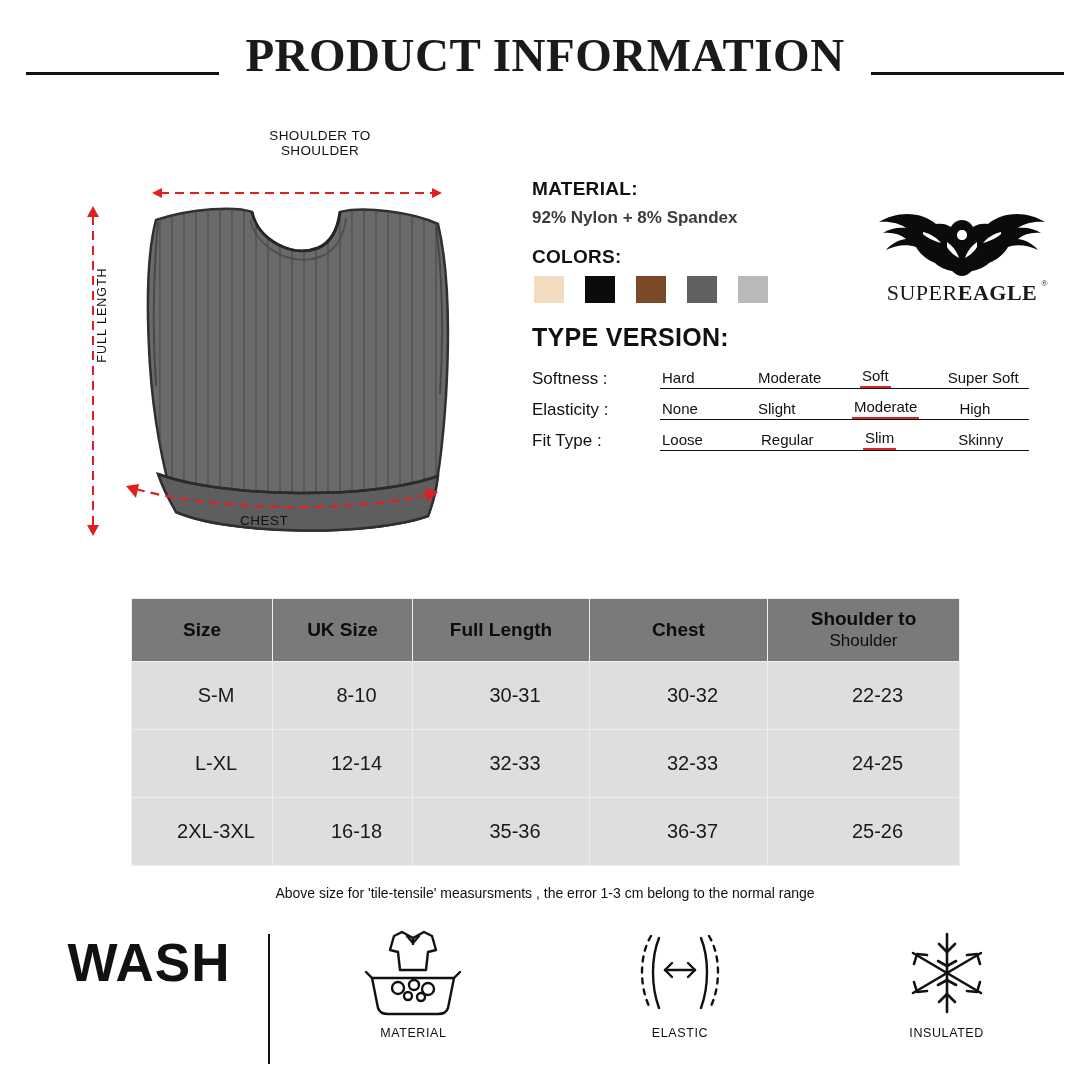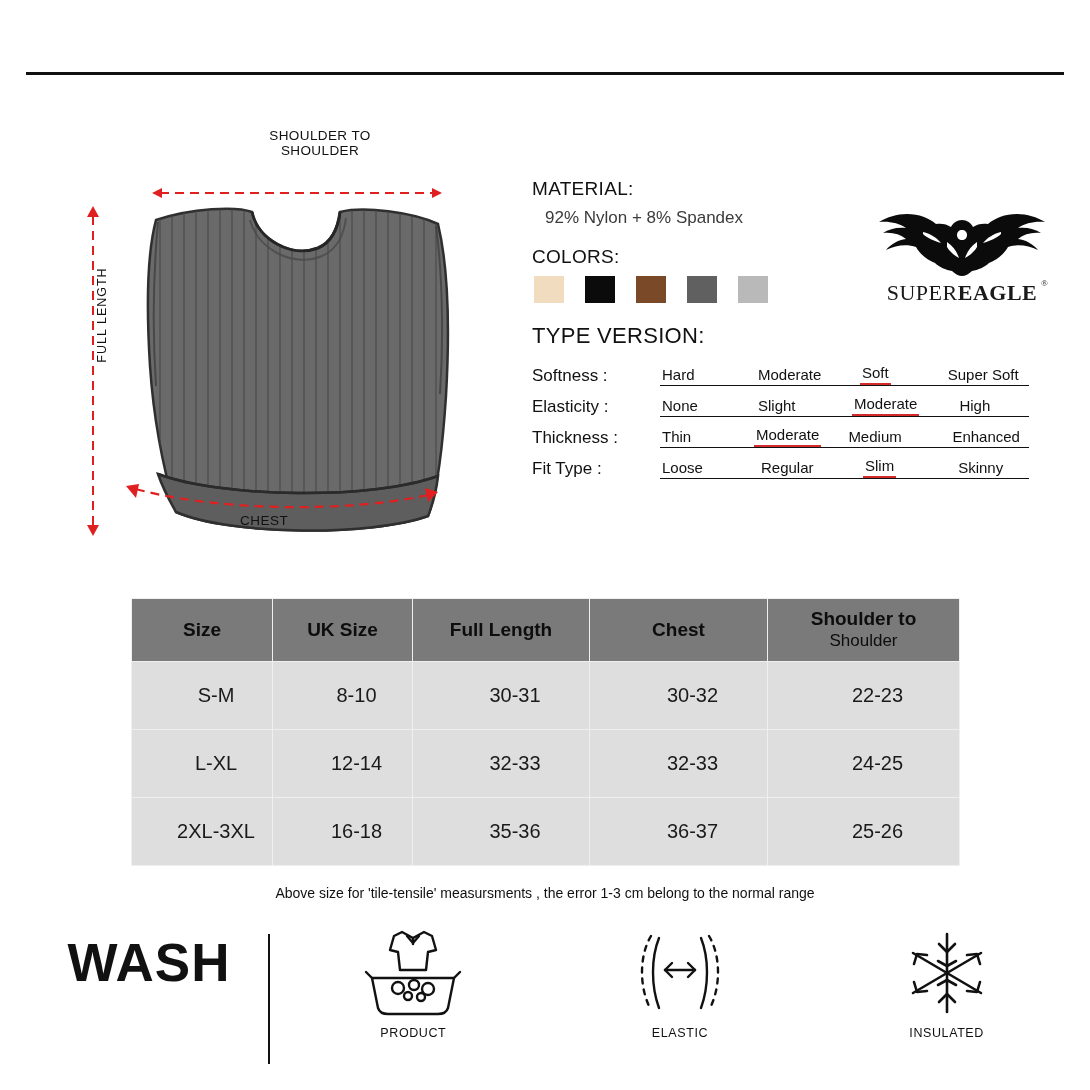--- a/index.html
+++ b/index.html
@@ -121,43 +121,44 @@
 
   
   .specs {
     position: absolute;
     left: 532px;
     top: 70px;
     width: 505px;
   }
   .spec-heading {
     font-size: 19px;
-    font-weight: normal;
+    font-weight: bold;
     letter-spacing: 0.3px;
     margin: 0 0 8px 0;
     color: #111;
   }
   .spec-value {
     font-size: 17px;
     color: #3b3b3b;
-    margin: 0 0 18px 13px;
+    margin: 0 0 18px 0;
+    font-weight: bold;
   }
   .colors-row {
     display: flex;
     gap: 21px;
     margin: 6px 0 20px 2px;
   }
   .swatch {
     width: 30px;
     height: 27px;
     display: block;
   }
   .type-heading {
-    font-size: 22px;
-    font-weight: normal;
+    font-size: 25px;
+    font-weight: bold;
     letter-spacing: 0.3px;
     margin: 4px 0 6px 0;
     color: #111;
   }
   .type-table {
     width: 497px;
     border-collapse: collapse;
   }
   .type-table td {
     padding: 0;
@@ -319,20 +320,21 @@
     letter-spacing: 0.6px;
     color: #111;
     margin-top: 6px;
   }
 </style>
 </head>
 <body>
 
 <div class="header">
   <div class="rule"></div>
+  <div class="title">PRODUCT INFORMATION</div>
 </div>
 
 <div class="upper">
 
   <div class="product-block">
 
     <div class="s2s-label">
       <span>SHOULDER TO</span><br>
       <span>SHOULDER</span>
     </div>
@@ -465,31 +467,20 @@
         </td>
       </tr>
       <tr>
         <td class="type-label">Elasticity :</td>
         <td class="opt-cell">
           <div class="opt-wrap">
             <span class="opt" style="width:92px">None</span>
             <span class="opt" style="width:92px">Slight</span>
             <span class="opt sel" style="width:auto;margin-right:38px">Moderate</span>
             <span class="opt">High</span>
-          </div>
-        </td>
-      </tr>
-      <tr>
-        <td class="type-label">Thickness :</td>
-        <td class="opt-cell">
-          <div class="opt-wrap">
-            <span class="opt" style="width:90px">Thin</span>
-            <span class="opt sel" style="width:auto;margin-right:25px">Moderate</span>
-            <span class="opt" style="width:100px">Medium</span>
-            <span class="opt">Enhanced</span>
           </div>
         </td>
       </tr>
       <tr>
         <td class="type-label">Fit Type :</td>
         <td class="opt-cell">
           <div class="opt-wrap">
             <span class="opt" style="width:95px">Loose</span>
             <span class="opt" style="width:100px">Regular</span>
             <span class="opt sel" style="width:auto;margin-right:60px">Slim</span>
@@ -567,21 +558,21 @@
           <path d="M14,48 L96,48 L90,78 Q88,84 80,84 L30,84 Q22,84 20,78 Z"></path>
           <circle cx="40" cy="58" r="6"></circle>
           <circle cx="56" cy="55" r="5"></circle>
           <circle cx="70" cy="59" r="6"></circle>
           <circle cx="50" cy="66" r="4"></circle>
           <circle cx="63" cy="67" r="4"></circle>
           <path d="M14,48 L8,42"></path>
           <path d="M96,48 L102,42"></path>
         </g>
       </svg>
-      <div class="lbl">PRODUCT</div>
+      <div class="lbl">MATERIAL</div>
     </div>
 
 
     <div class="wash-item">
       <svg width="110" height="86" viewBox="0 0 110 86">
         <g fill="none" stroke="#111" stroke-width="2.4" stroke-linecap="round" stroke-linejoin="round">
           <path d="M26,6 C14,26 14,58 26,80" stroke-dasharray="5 6"></path>
           <path d="M84,6 C96,26 96,58 84,80" stroke-dasharray="5 6"></path>
           <path d="M34,8 C26,28 26,56 34,78"></path>
           <path d="M76,8 C84,28 84,56 76,78"></path>

